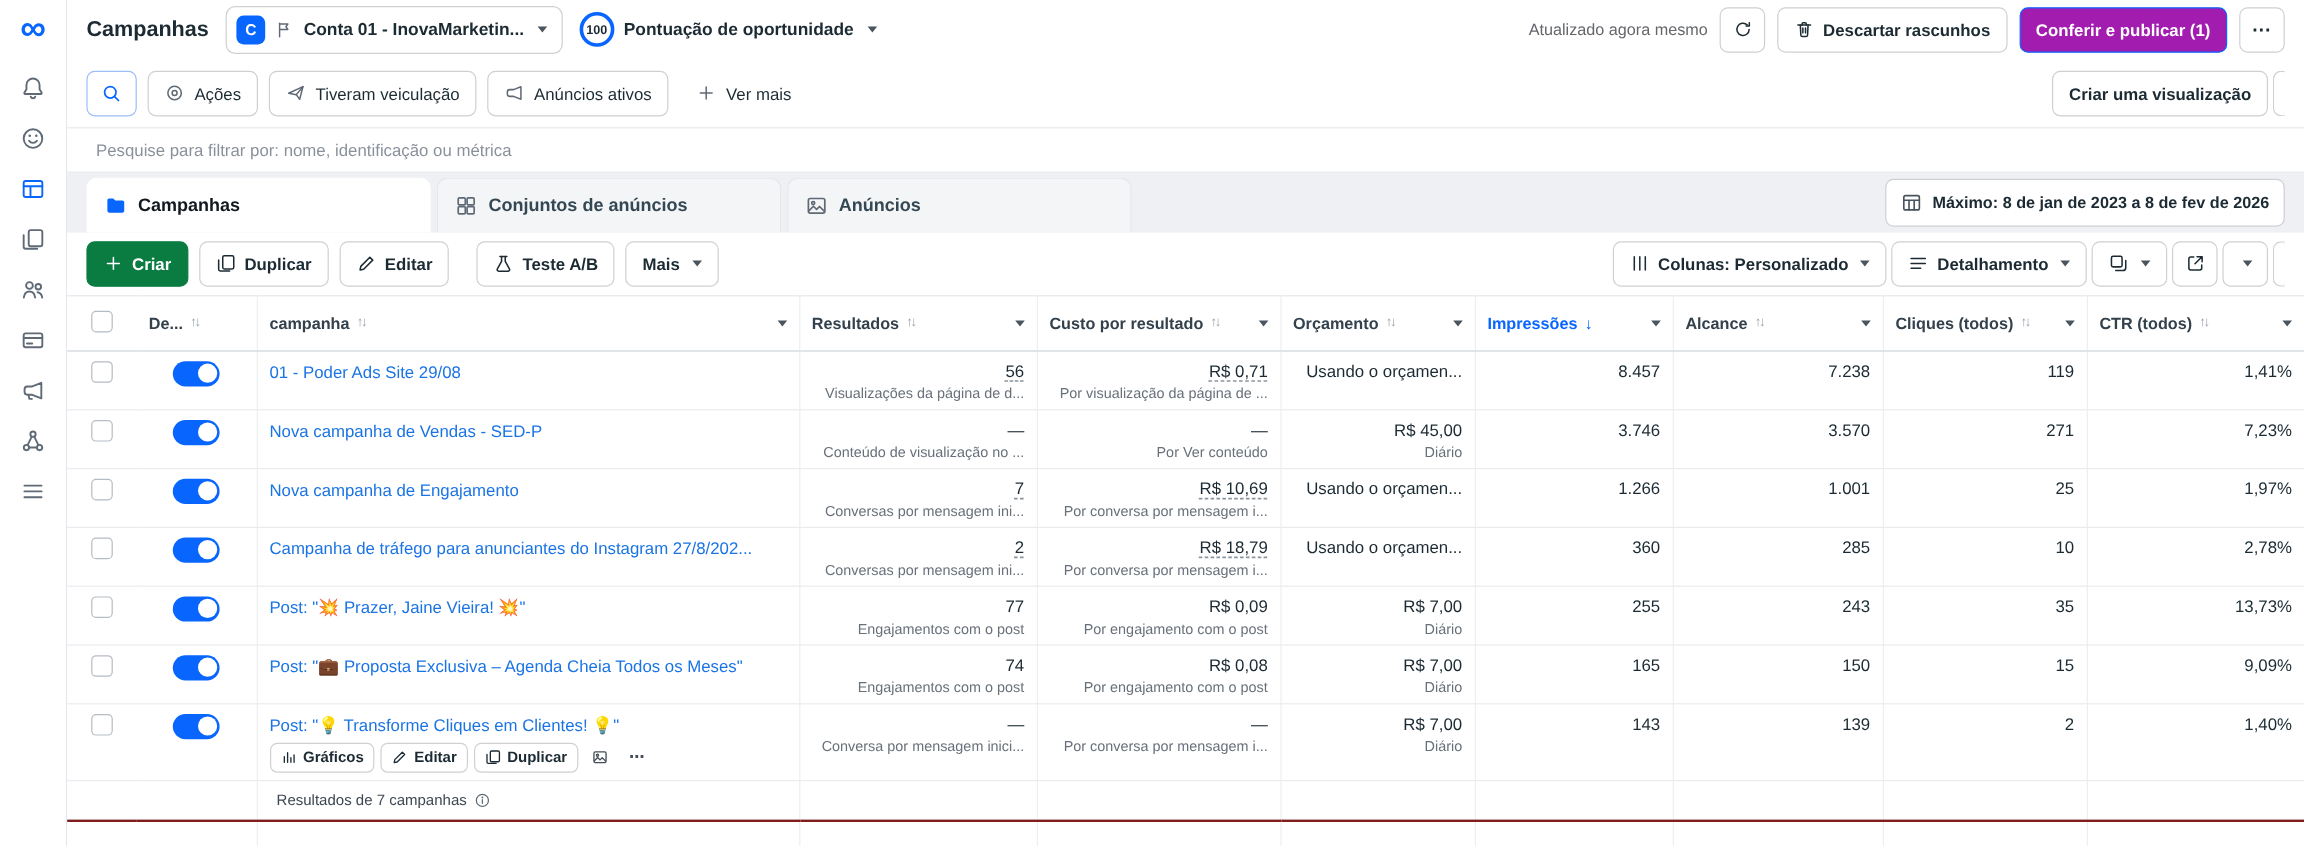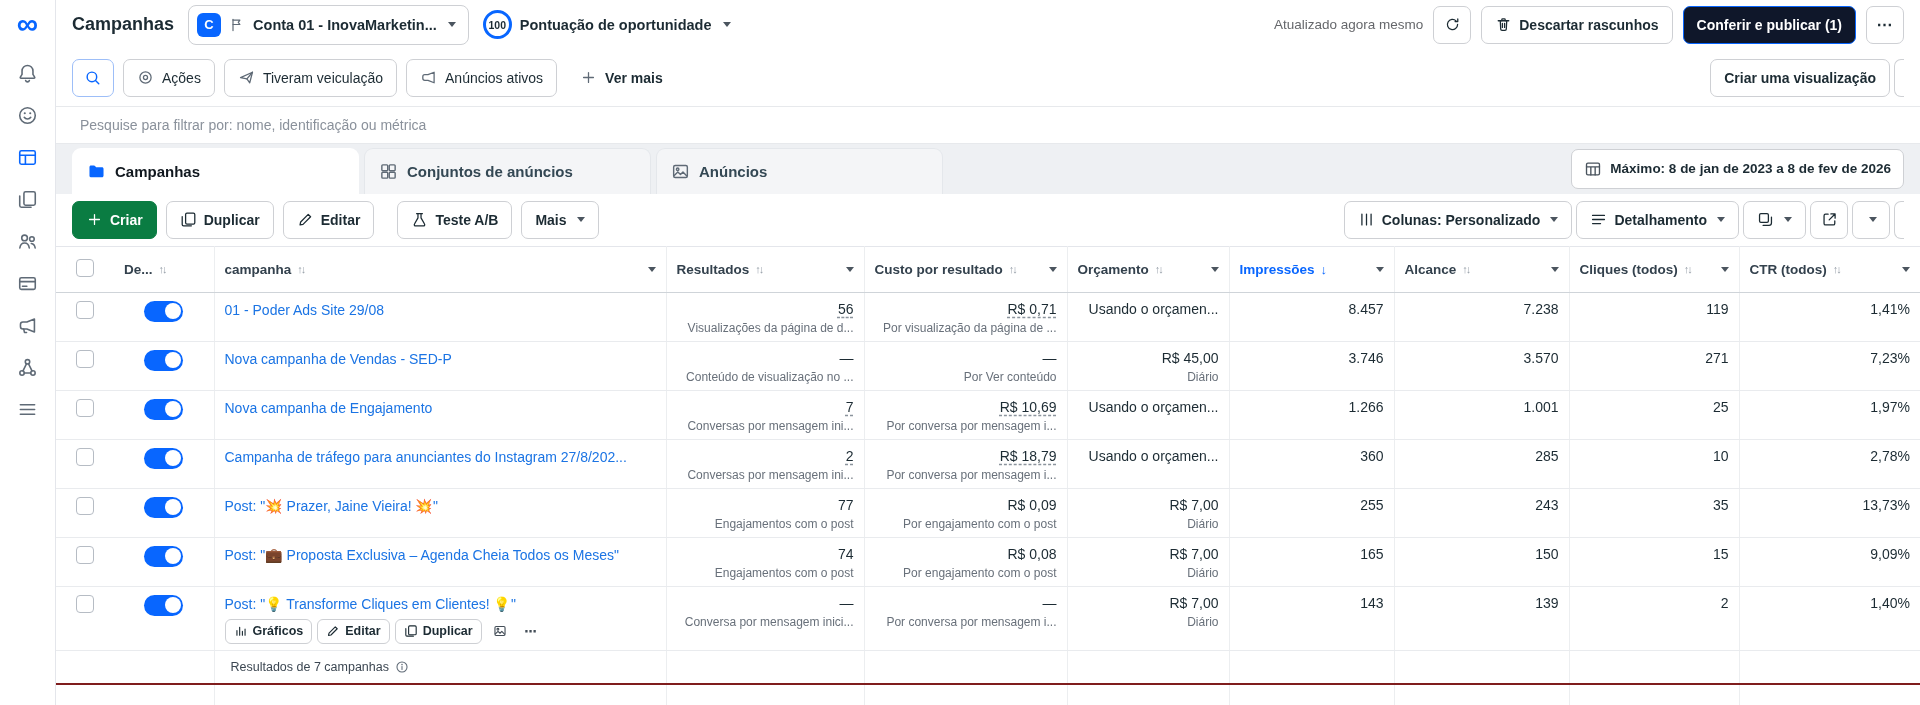--- a/index.html
+++ b/index.html
@@ -27,32 +27,32 @@
 .acct-name{font-weight:600;font-size:14.5px;white-space:nowrap}
 .caret{width:0;height:0;border-left:4.5px solid transparent;border-right:4.5px solid transparent;border-top:5.5px solid #4b555f;margin-left:3px}
 .score-pill{display:flex;align-items:center;gap:8px;cursor:pointer}
 .score-ring{width:29px;height:29px;border-radius:50%;border:3px solid #0866ff;display:flex;align-items:center;justify-content:center;font-size:10.5px;font-weight:700}
 .score-label{font-weight:600;font-size:14.5px;white-space:nowrap}
 .topbar-right{margin-left:auto;display:flex;align-items:center;gap:10px}
 .updated{color:#65676b;font-size:13.5px;white-space:nowrap}
 .btn{display:inline-flex;align-items:center;justify-content:center;gap:7px;height:38px;padding:0 13px;border:1px solid #ced0d4;border-radius:7px;background:#fff;font-weight:600;font-size:14px;color:#1c2b33;cursor:pointer;white-space:nowrap}
 .btn svg{width:17px;height:17px;fill:none;stroke:currentColor;stroke-width:1.5;stroke-linecap:round;stroke-linejoin:round}
 .btn.icon-only{width:38px;padding:0}
-.btn-primary{background:#0f172a;border-color:#0866ff;color:#fff}
+.btn-primary{background:#a21caf;border-color:#0866ff;color:#fff}
 .dots{font-size:16px;font-weight:700;letter-spacing:1px;color:#1c2b33}
 
 
 .filterbar{display:flex;align-items:center;gap:9px;padding:9px 16px;background:#fff}
 .searchbtn{width:42px;height:38px;border:1px solid #9dbef8;border-radius:7px;display:flex;align-items:center;justify-content:center;color:#0866ff;background:#fff;cursor:pointer}
 .searchbtn svg{width:18px;height:18px;fill:none;stroke:currentColor;stroke-width:1.6;stroke-linecap:round}
 .chip{display:inline-flex;align-items:center;gap:8px;height:38px;padding:0 13px;border:1px solid #ced0d4;border-radius:7px;background:#fff;font-size:14px;color:#1c2b33;cursor:pointer;white-space:nowrap}
 .chip svg{width:17px;height:17px;fill:none;stroke:currentColor;stroke-width:1.5;stroke-linecap:round;stroke-linejoin:round;color:#5f6a76}
 .chip.active{color:#0866ff;border-color:#9dbef8;font-weight:600}
 .chip.active svg{color:#0866ff}
-.chip.ghost{border-color:transparent;font-weight:700}
+.chip.ghost{border-color:transparent;font-weight:400}
 .filter-right{margin-left:auto;display:flex;align-items:center;gap:4px}
 .edge-cut{width:10px;height:38px;border:1px solid #ced0d4;border-right:none;border-radius:7px 0 0 7px;background:#fff}
 
 
 .searchrow{height:42px;display:flex;align-items:center;padding:0 24px;border-top:1px solid #e7e9ec;border-bottom:1px solid #e7e9ec;background:#fff}
 .searchrow input{width:100%;border:none;outline:none;font-family:inherit;font-size:14px;color:#1c2b33;background:transparent}
 .searchrow input::placeholder{color:#8a919b}
 
 
 .tabsband{background:#eef0f3;display:flex;align-items:flex-end;padding:0 16px;height:56px}

